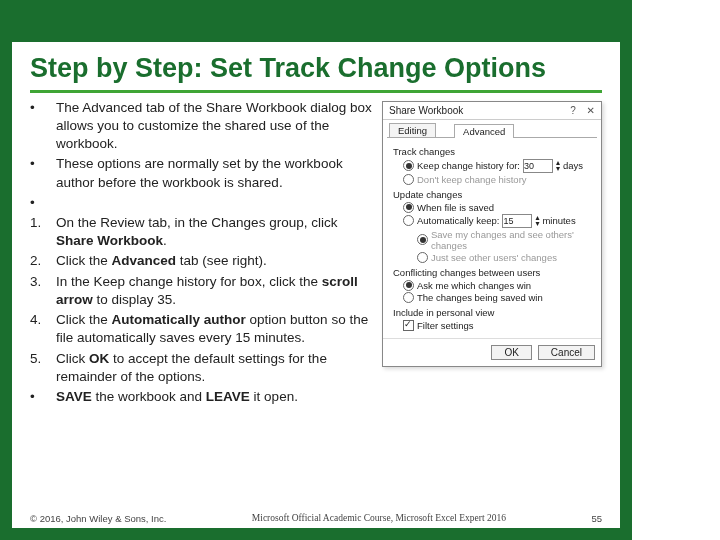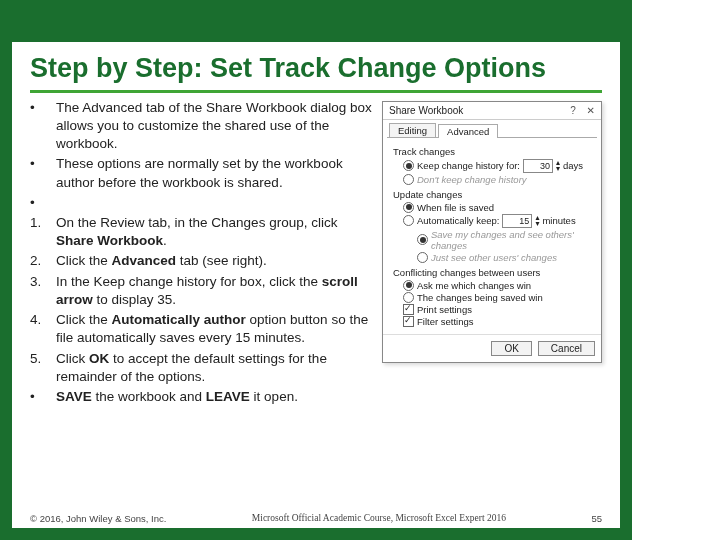--- a/index.html
+++ b/index.html
@@ -74,21 +74,21 @@
     border-bottom: 1px solid #ccc;
     background: #fff;
     font-size: 10px;
   }
   .dlg-title-ctrls span {
     margin-left: 8px;
     color: #555;
   }
   .tabs {
     display: flex;
-    gap: 2px;
+    gap: 18px;
     padding: 3px 6px 0 6px;
     font-size: 9.5px;
   }
   .tab {
     padding: 1px 8px;
     border: 1px solid #aaa;
     border-bottom: none;
     background: #f4f4f4;
     cursor: default;
   }
@@ -126,24 +126,24 @@
     content: ""; position: absolute; inset: 1.5px;
     background: #333; border-radius: 50%;
   }
   .check { position: relative; }
   .check.sel::after {
     content: "✓"; position: absolute; top: -2px; left: 0;
     font-size: 9px; color: #222;
   }
   .num {
     width: 26px; height: 12px; border: 1px solid #888;
-    font-size: 9px; text-align: right; padding-right: 2px;
+    font-size: 9px; padding-right: 2px;
     line-height: 12px;
   }
-  .dim { color: #999; font-style: italic; }
+  .dim { color: #999; }
   .dlg-btns {
     display: flex;
     justify-content: flex-end;
     gap: 6px;
     padding: 6px;
     border-top: 1px solid #ddd;
   }
   .btn {
     border: 1px solid #888;
     background: #f3f3f3;
@@ -260,24 +260,21 @@
           <div class="grp-label">Conflicting changes between users</div>
           <div class="row">
             <span class="radio sel"></span>
             <span>Ask me which changes win</span>
           </div>
           <div class="row">
             <span class="radio"></span>
             <span>The changes being saved win</span>
           </div>
 
-          <div class="row">
-            <span class="check sel"></span>
-            <span>Print settings</span>
-          </div>
+          <div class="grp-label">Include in personal view</div>
           <div class="row">
             <span class="check sel"></span>
             <span>Filter settings</span>
           </div>
         </div>
         <div class="dlg-btns">
           <div class="btn">OK</div>
           <div class="btn">Cancel</div>
         </div>
       </div>

